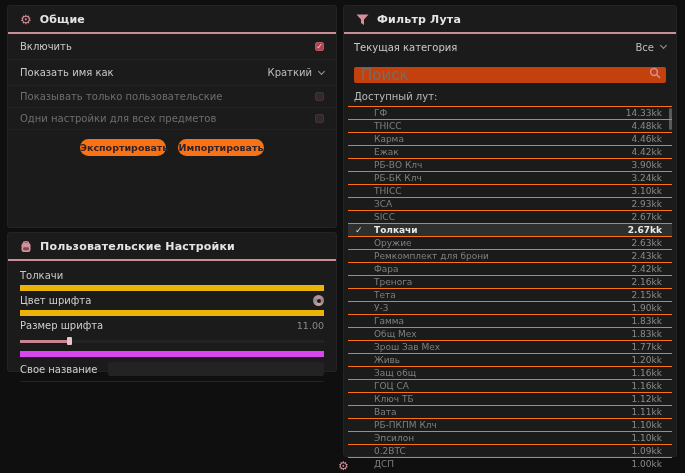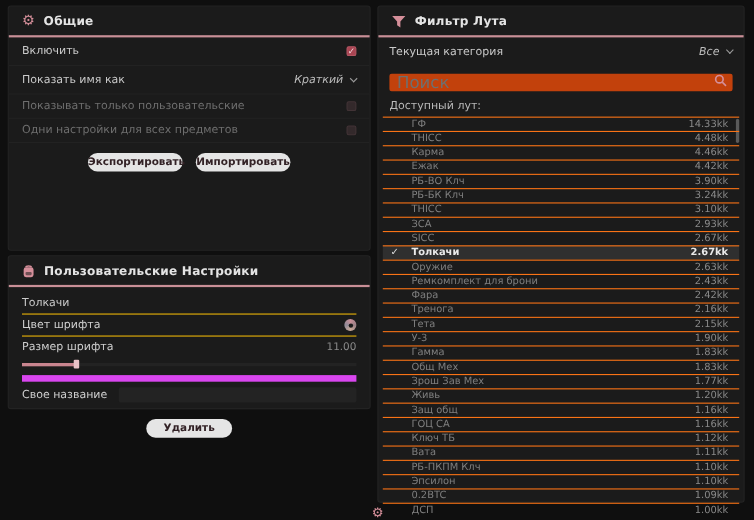--- a/index.html
+++ b/index.html
@@ -40,42 +40,42 @@
   .checkbox {
     width:9px; height:9px; border-radius:2px;
     background:#33292b; border:1px solid #423336;
     display:flex; align-items:center; justify-content:center;
     font-size:8px; color:transparent;
   }
   .checkbox.checked { background:#a94452; border-color:#b55663; color:#f2dfe1; }
   .checkbox.checked::after { content:"✓"; font-size:8px; line-height:1; }
 
   .dropdown { display:flex; align-items:center; gap:7px; cursor:default; }
-  .dropdown .val { font-size:10px; color:#bdbdbd;font-style:italic; }
+  .dropdown .val { font-size:10px; color:#bdbdbd; }
   .chev {
     width:5px; height:5px;
     border-right:1.4px solid #9a9a9a; border-bottom:1.4px solid #9a9a9a;
     transform:rotate(45deg); margin-top:-3px;
   }
 
   .btn {
-    background:#e5e5e5; color:#332226;
+    background:#f97316; color:#332226;
     border:none; border-radius:9px;
     font-family:inherit; font-size:9.5px; font-weight:bold;
     padding:3px 0; cursor:pointer;
   }
   .btn-row { display:flex; justify-content:center; gap:12px; margin-top:9px; }
   .btn-row .btn { width:86px; }
 
   
   .cs-item-name { padding:9px 12px 4px 12px; font-size:10px; color:#c9c9c9; }
   .cs-row {
     display:flex; align-items:center; justify-content:space-between;
     margin:0 12px; padding:4px 0; font-size:10px;
-    border-top:1px solid #eab308;
+    border-top:6px solid #eab308;
   }
   .cs-row .right-dim { color:#8a8a8a; font-size:9.5px; }
   .slider-wrap { margin:2px 12px 6px 12px; height:8px; position:relative; }
   .slider-track { position:absolute; top:3px; left:0; width:100%; height:3px; background:#232323; }
   .slider-fill  { position:absolute; top:3px; left:0; height:3px; background:#c9858f; }
   .slider-handle{ position:absolute; top:0; width:5px; height:8px; background:#e9c2c7; border-radius:1px; }
   .cs-name-row {
     display:flex; align-items:center; gap:10px;
     margin:4px 12px 0 12px; padding:5px 0; font-size:10px;
     border-top:6px solid #d946ef; border-bottom:1px solid #232323;
@@ -192,23 +192,20 @@
     <div class="slider-track"></div>
     <div class="slider-fill" id="slider-fill" style="width: 16%;"></div>
     <div class="slider-handle" id="slider-handle" style="left: calc(16% - 2px);"></div>
   </div>
 
   <div class="cs-name-row">
     <span class="lbl">Свое название</span>
     <input class="cs-input" value="" style="">
   </div>
 
-  <div class="btn-row">
-    <button class="btn" style="width:78px">Удалить</button>
-  </div>
 </div>
 
 <div class="panel" id="panel-filter">
   <div class="panel-header">
     <svg class="micon" width="13" height="12" viewBox="0 0 13 12">
       <path d="M0.5 0.5 H12.5 L8 5.5 V11 L5 9 V5.5 Z" fill="#d58f9a"></path>
     </svg>
     <span class="panel-title">Фильтр Лута</span>
   </div>
   <div class="accent-line"></div>

